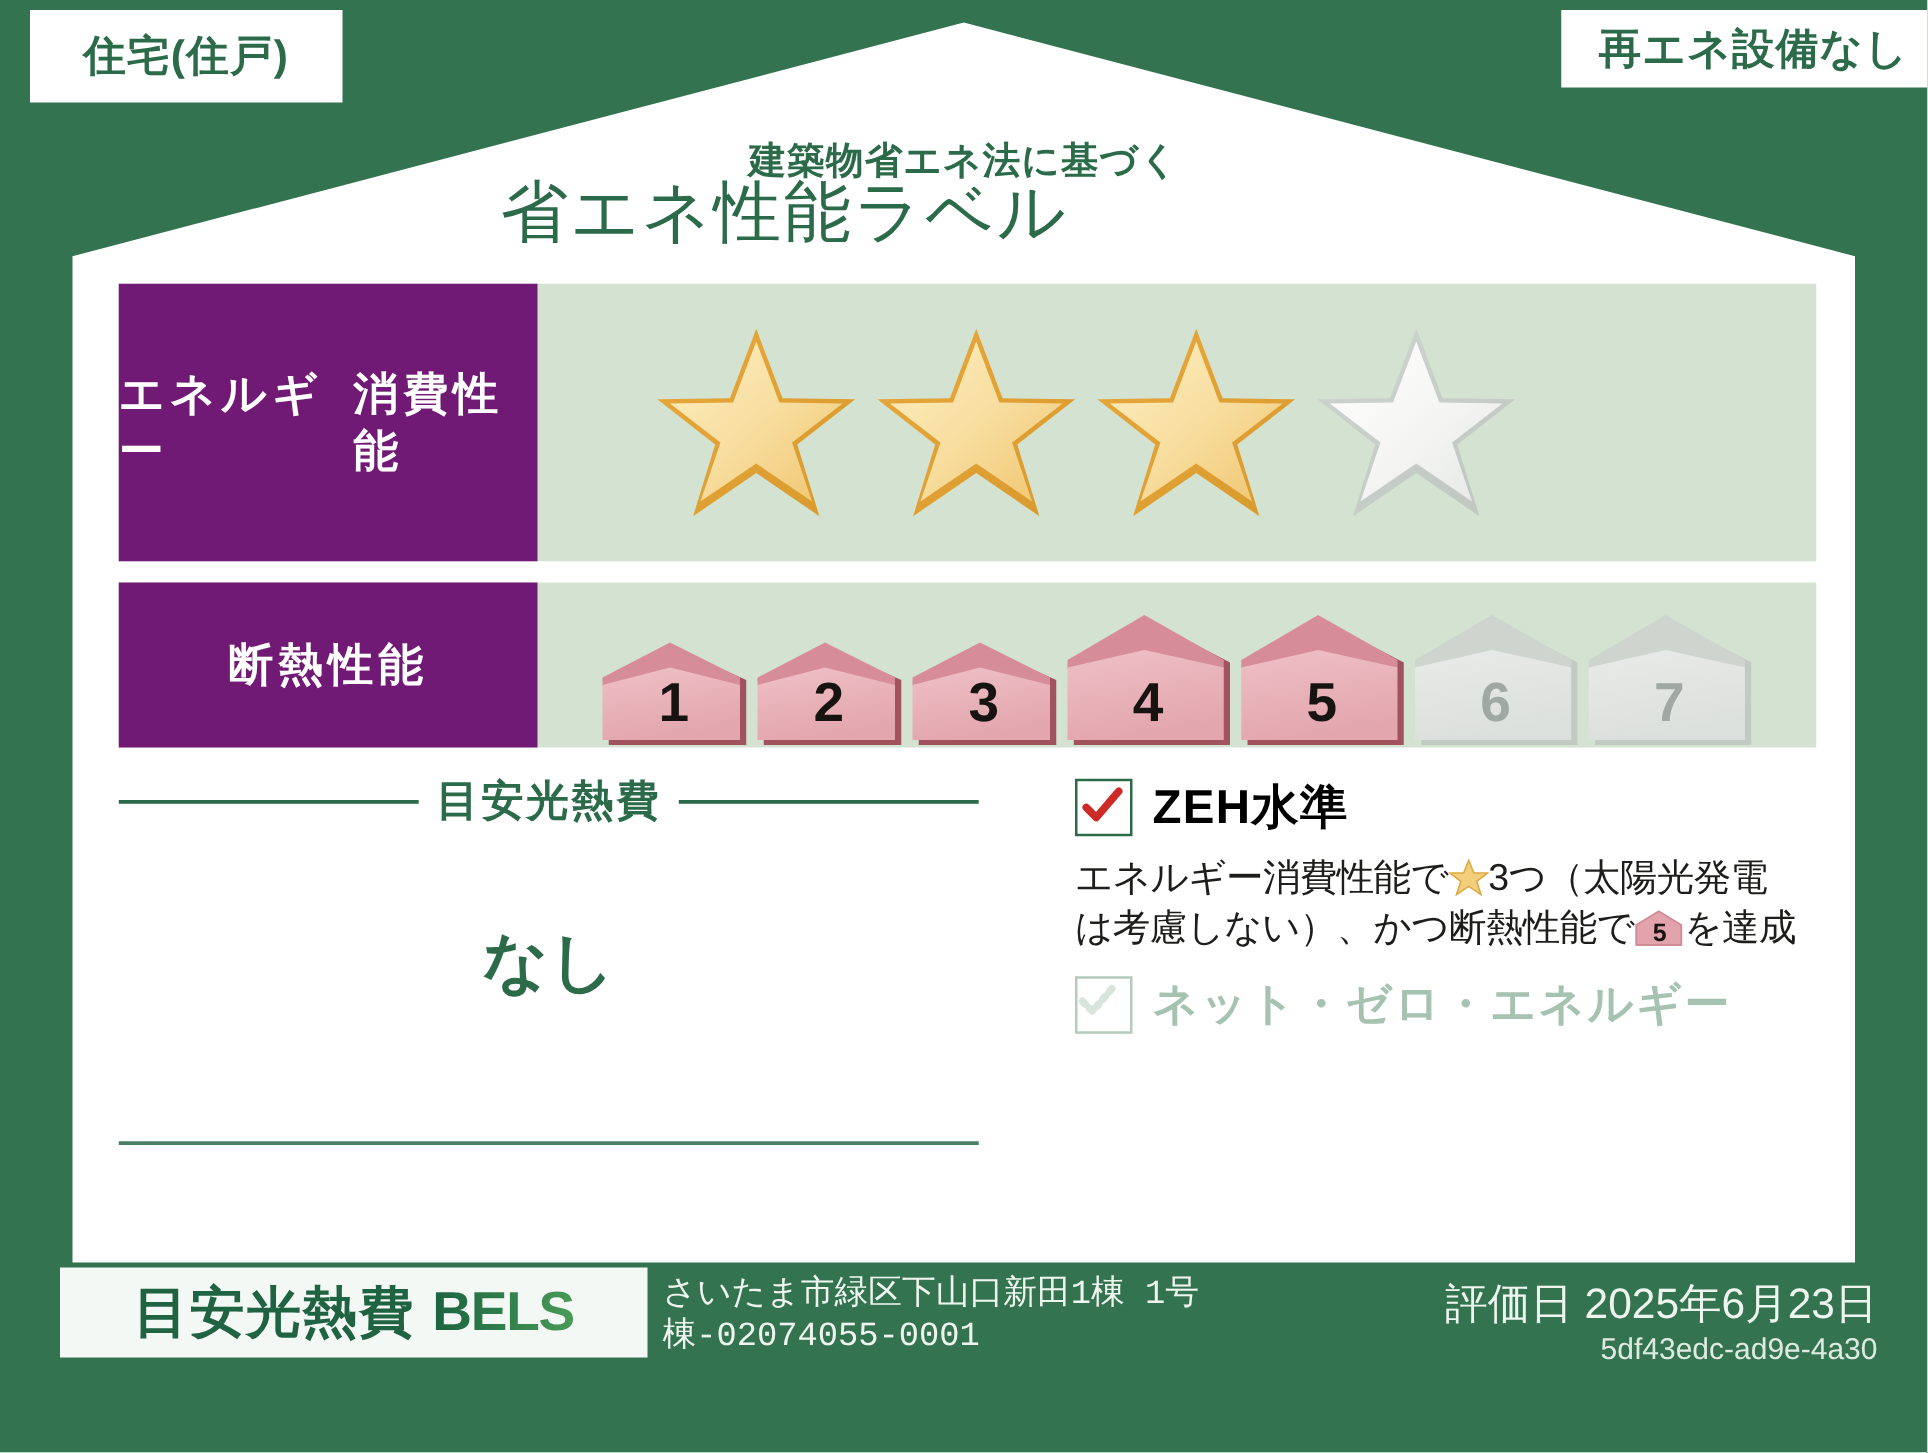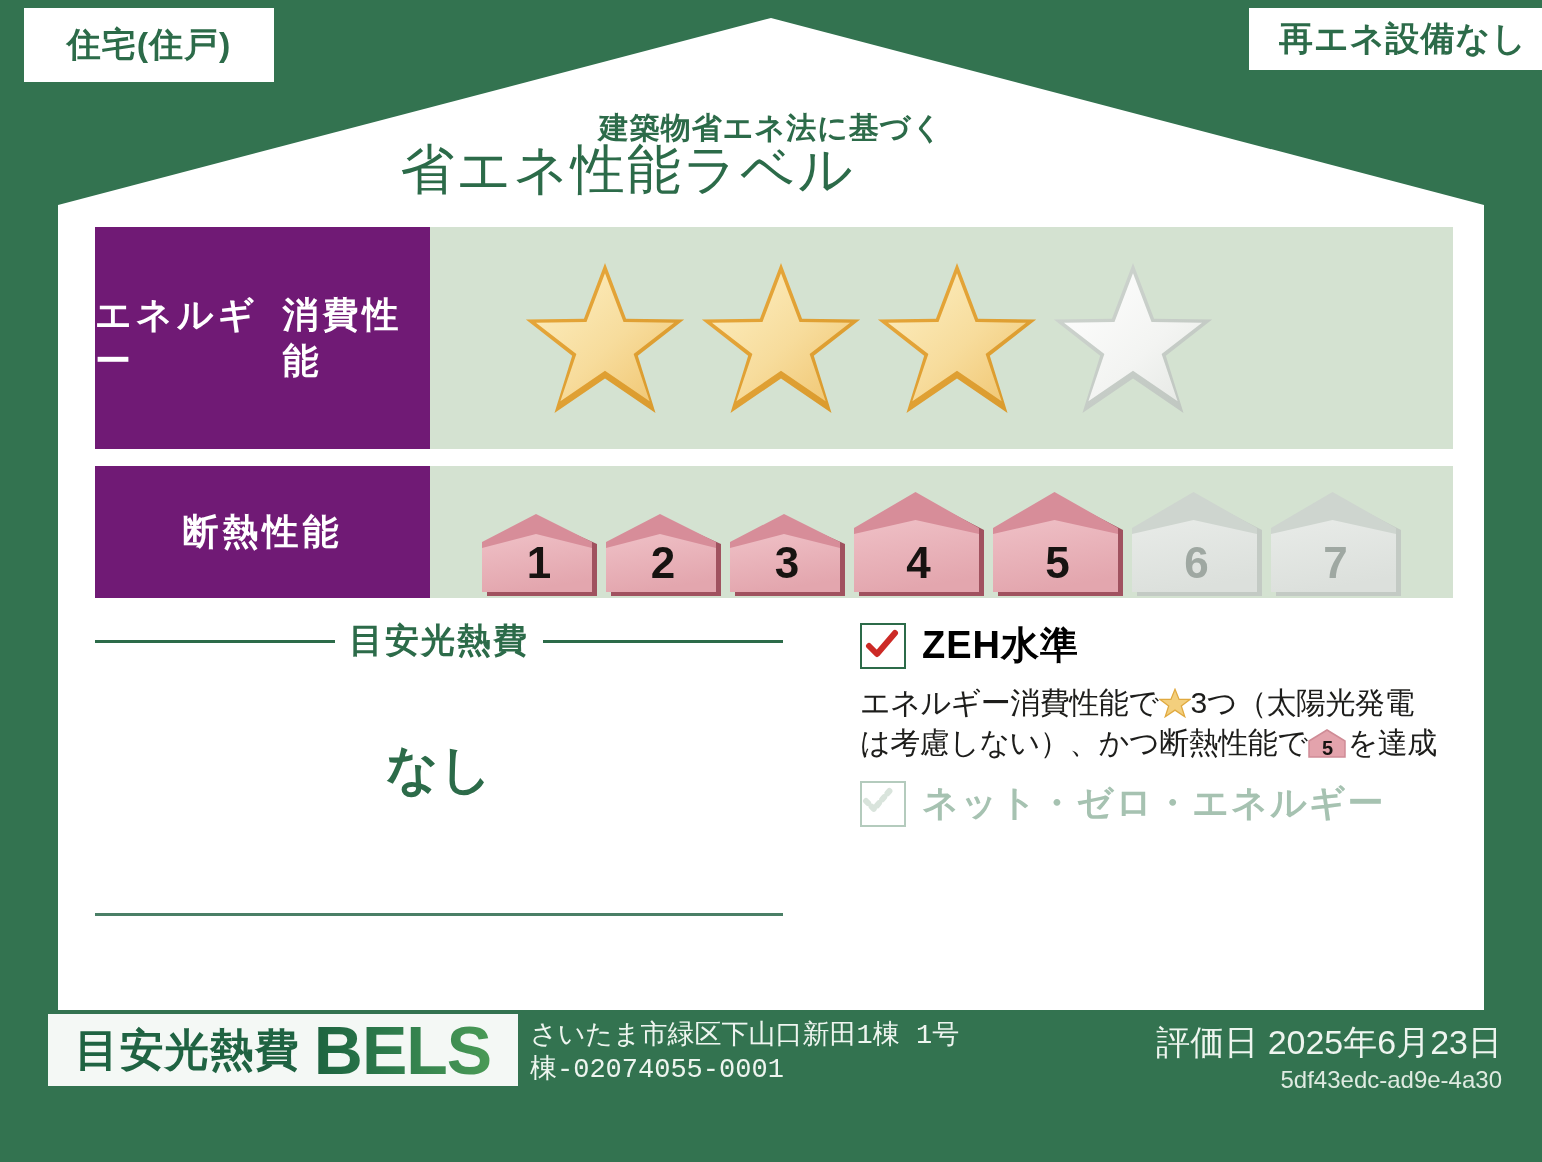--- a/index.html
+++ b/index.html
@@ -119,21 +119,21 @@
   .nze .tx{color:#a6c2b1;font-weight:bold;font-size:36px;letter-spacing:2px;}
 
   
   .footer{position:absolute;left:0;top:1000px;width:1542px;height:162px;}
   .bels-box{
     position:absolute;left:48px;top:14px;width:470px;height:72px;
     background:#f4f8f5;display:flex;align-items:center;justify-content:center;gap:14px;
   }
   .bels-box .jp{color:#1f6342;font-weight:bold;font-size:44px;letter-spacing:1px;}
   .bels-box .en{
-    font-weight:bold;font-size:68px;letter-spacing:-1px;
+    font-weight:bold;font-size:44px;letter-spacing:-1px;
     background:linear-gradient(90deg,#1d6340 0%,#2e7c4c 45%,#4a9a56 100%);
     -webkit-background-clip:text;background-clip:text;color:transparent;
   }
   .addr{
     position:absolute;left:530px;top:20px;width:560px;
     color:#eef5ef;font-size:27px;line-height:1.25;font-family:Liberation Mono, monospace;
   }
   .eval-date{
     position:absolute;right:40px;top:20px;
     color:#eef5ef;font-size:34px;text-align:right;white-space:nowrap;

